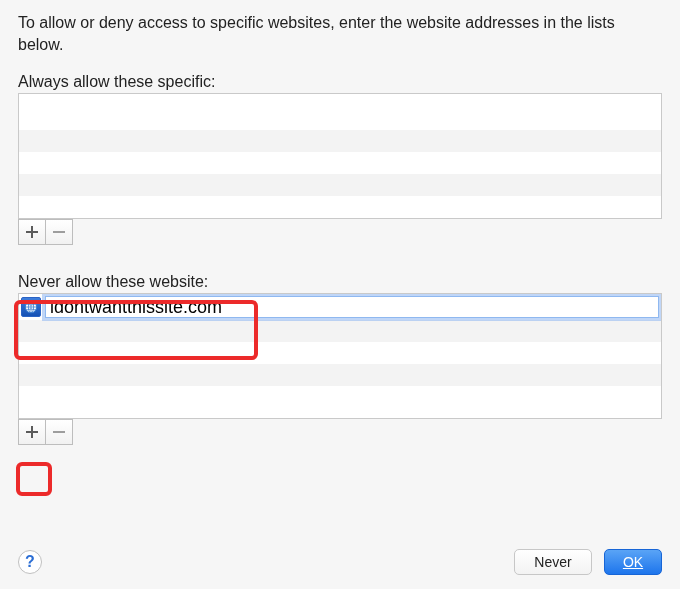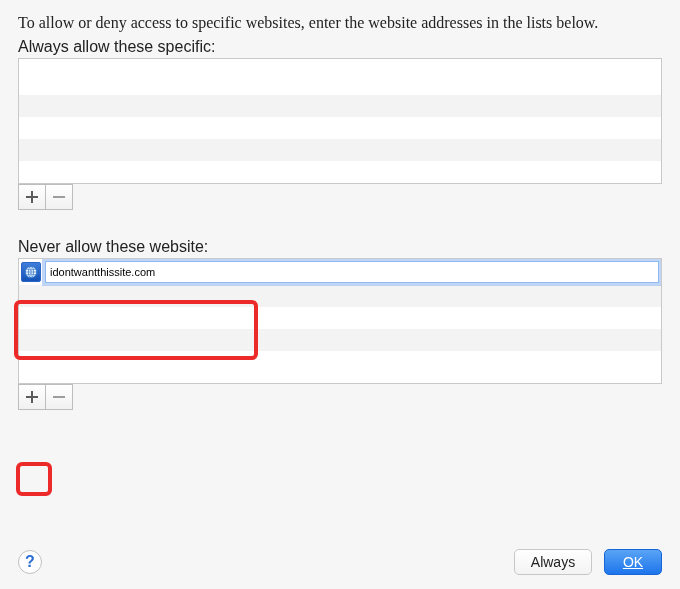--- a/index.html
+++ b/index.html
@@ -12,22 +12,21 @@
       height: 589px;
       background: #f6f6f6;
       font-family: -apple-system, "Helvetica Neue", Helvetica, Arial, sans-serif;
       font-size: 16px;
       color: #222;
       padding: 12px 18px 12px 18px;
       position: relative;
     }
     .instructions {
       line-height: 1.35;
-      margin-bottom: 4px;
-      font-family: Liberation Serif, serif;
+      margin-bottom: 18px;
     }
     .section-label {
       font-size: 16px;
       margin-bottom: 2px;
     }
     .listbox {
       border: 1px solid #c9c9c9;
       background: #fff;
       height: 126px;
       width: 100%;
@@ -73,21 +72,21 @@
       border-radius: 2px;
       position: relative;
     }
     .edit-row .globe svg {
       width: 14px;
       height: 14px;
     }
     .edit-input {
       flex: 1;
       height: 22px;
-      font-size: 11px;
+      font-size: 18px;
       font-family: inherit;
       color: #000;
       background: #fff;
       border: 1px solid #8fb8f0;
       outline: none;
       padding: 0 4px;
       box-shadow: 0 0 0 3px rgba(140,180,240,0.55);
     }
 
     .btn-row {
@@ -260,15 +259,15 @@
 </div>
 
 <div id="anno-label" class="anno"></div>
 <div id="anno-plus" class="anno"></div>
 
 <div class="footer">
   <div class="help-btn" title="Help">
     <span>?</span>
   </div>
   <div class="footer-spacer"></div>
-  <button class="push-btn">Always</button>
+  <button class="push-btn">Never</button>
   <button class="push-btn default">OK</button>
 </div>
 
 </body></html>

